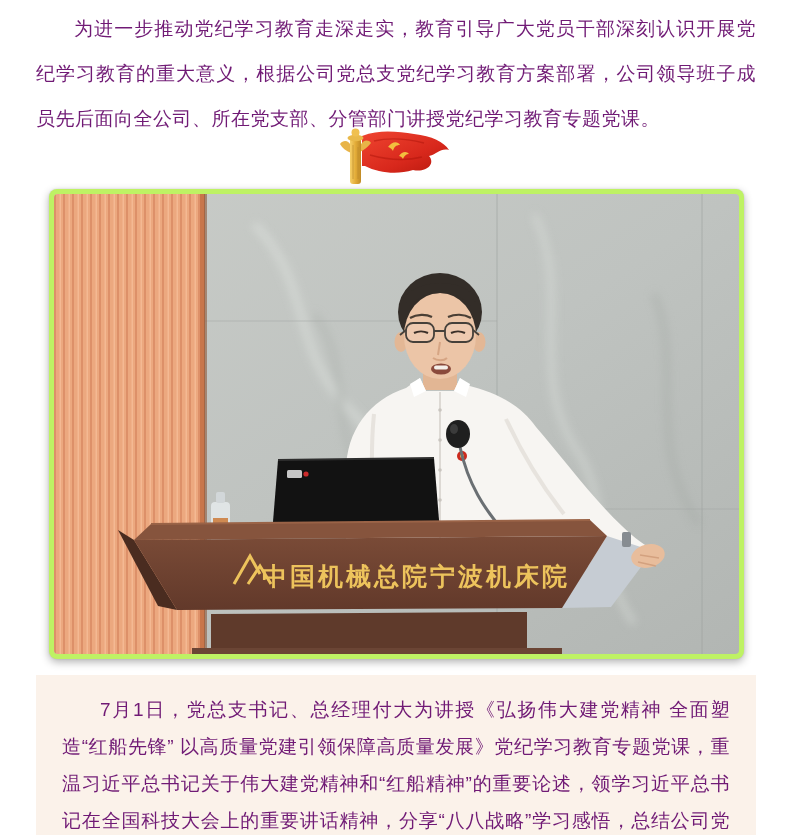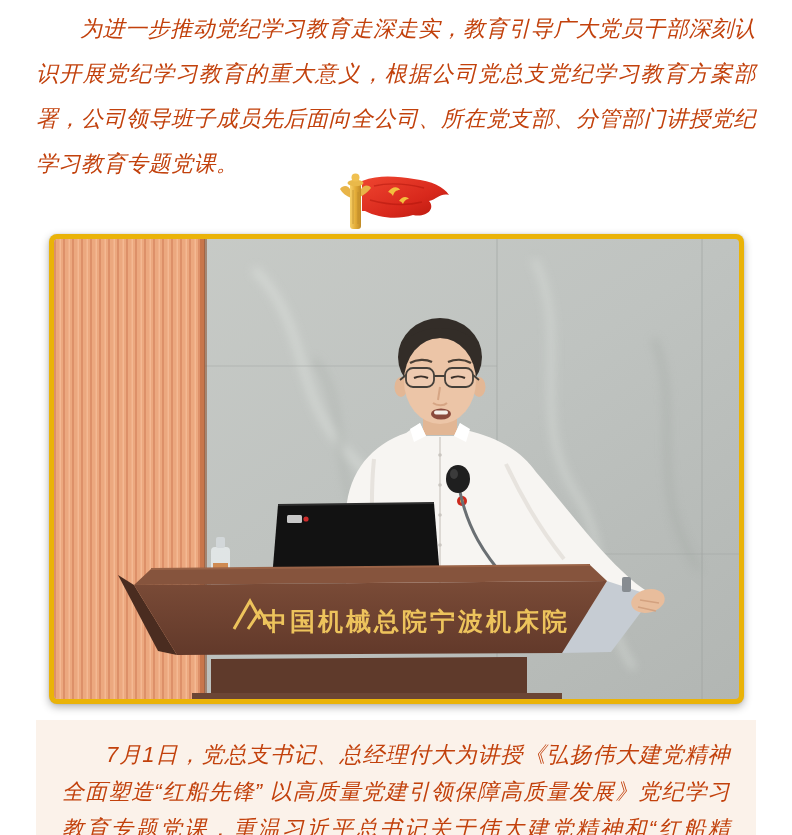--- a/index.html
+++ b/index.html
@@ -1,37 +1,36 @@
 <!DOCTYPE html>
 <html><head>
 <meta charset="utf-8">
 <style>
   html,body{margin:0;padding:0;background:#ffffff;}
   body{width:792px;font-family:"Liberation Sans","DejaVu Sans",sans-serif;color:#3c3c3c;}
   .page{width:792px;background:#ffffff;padding-bottom:8px;}
   .para{
     margin:0 36px;
-    font-size:22px;
+    font-size:19px;
     line-height:45px;
     text-align:justify;
     text-indent:2em;
-    color:#c2410c;
+    color:#701a75;
     letter-spacing:0.5px;
-    font-style:italic;
   }
   .intro{padding-top:6px;}
   .flag-wrap{
     width:120px;height:58px;
     margin:-14px auto 4px auto;
     display:flex;align-items:center;justify-content:center;
   }
   .photo-card{
     width:685px;
     margin:4px auto 0 auto;
-    background:#eab308;
+    background:#bef264;
     padding:5px;
     border-radius:8px;
     box-shadow:0 3px 9px rgba(0,0,0,0.30), 0 0 2px rgba(0,0,0,0.12);
   }
   .photo-card svg{display:block;border-radius:4px;}
   .summary-box{
     margin:16px 36px 0 36px;
     background:#fbf2ea;
     padding:16px 26px 20px 26px;
   }

